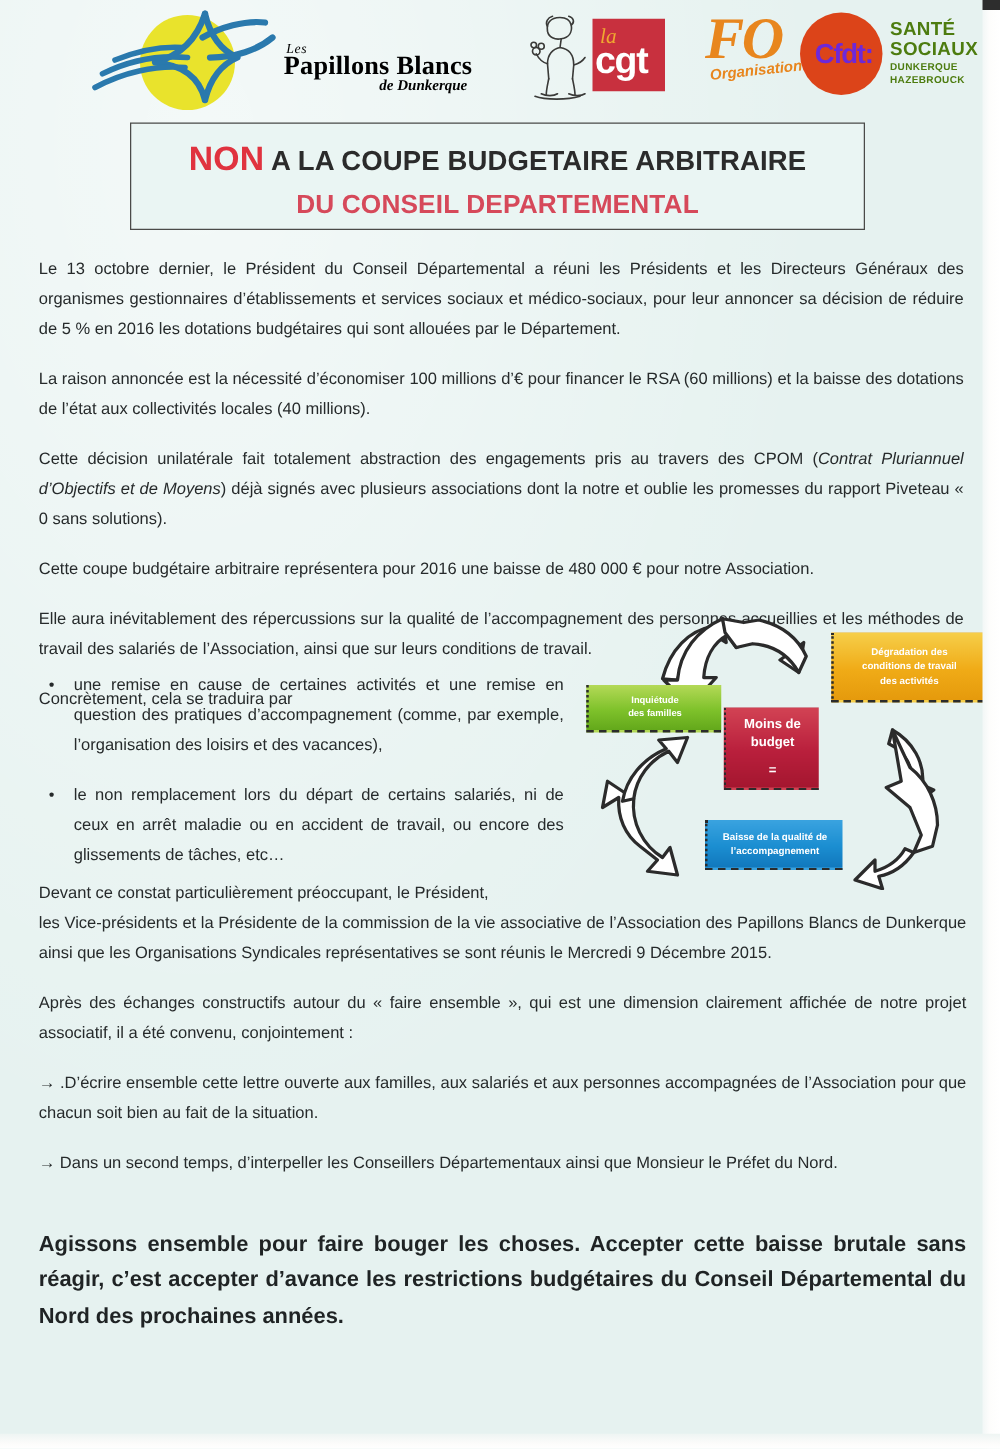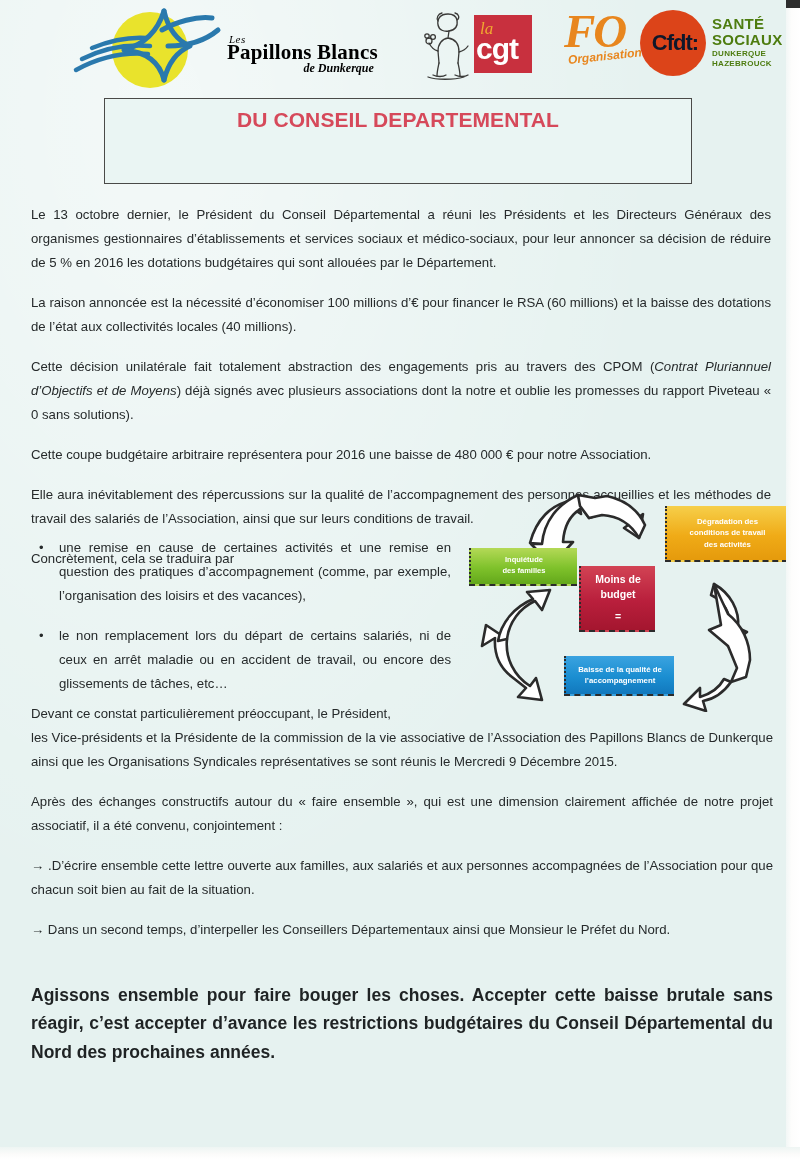--- a/index.html
+++ b/index.html
@@ -173,21 +173,21 @@
     background: #dc4419;
   }
   #cfdt-word {
     position: absolute;
     left: 2px; top: 22px;
     width: 66px;
     text-align: center;
     font-family: "Liberation Sans", sans-serif;
     font-weight: bold;
     font-size: 22px;
-    color: #0f172a;
+    color: #6d28d9;
     letter-spacing: -1px;
   }
   #cfdt-lines {
     position: absolute;
     left: 72px; top: 8px;
     color: #4d7c0f;
     font-family: "Liberation Sans", sans-serif;
     line-height: 1.05;
   }
   .cfdt-big { font-size: 15px; font-weight: bold; letter-spacing: .3px; }
@@ -397,20 +397,21 @@
       <div id="cfdt-lines">
         <div class="cfdt-big">SANTÉ</div>
         <div class="cfdt-big">SOCIAUX</div>
         <div class="cfdt-small">DUNKERQUE</div>
         <div class="cfdt-small">HAZEBROUCK</div>
       </div>
     </div>
   </div>
 
   <div id="title-banner">
+    <div id="title-line1"><span id="title-non">NON</span><span> A LA COUPE BUDGETAIRE ARBITRAIRE</span></div>
     <div id="title-line2">DU CONSEIL DEPARTEMENTAL</div>
   </div>
 
   <div id="body">
     <p class="para">Le 13 octobre dernier, le Président du Conseil Départemental a réuni  les Présidents et les Directeurs  Généraux  des organismes gestionnaires d’établissements et services sociaux et médico-sociaux, pour leur annoncer sa décision de réduire de 5 % en 2016  les dotations budgétaires qui sont allouées par le Département.</p>
     <p class="para">La raison annoncée est la nécessité d’économiser  100 millions d’€ pour financer le RSA (60 millions) et la baisse des dotations de l’état aux collectivités locales (40 millions).</p>
     <p class="para"><span>Cette décision unilatérale fait totalement abstraction des engagements pris au travers des CPOM (</span><span class="ital">Contrat Pluriannuel d’Objectifs et de Moyens</span><span>) déjà signés avec plusieurs associations dont la notre et oublie les promesses du rapport Piveteau « 0 sans solutions).</span></p>
     <p class="para nojust">Cette coupe budgétaire arbitraire représentera pour 2016 une baisse de 480 000 € pour notre Association.</p>
     <p class="para">Elle aura inévitablement des répercussions  sur la qualité de l’accompagnement des personnes accueillies et les méthodes de travail des salariés de l’Association, ainsi que sur leurs conditions de travail.</p>
     <p class="para nojust">Concrètement, cela se traduira par</p>

